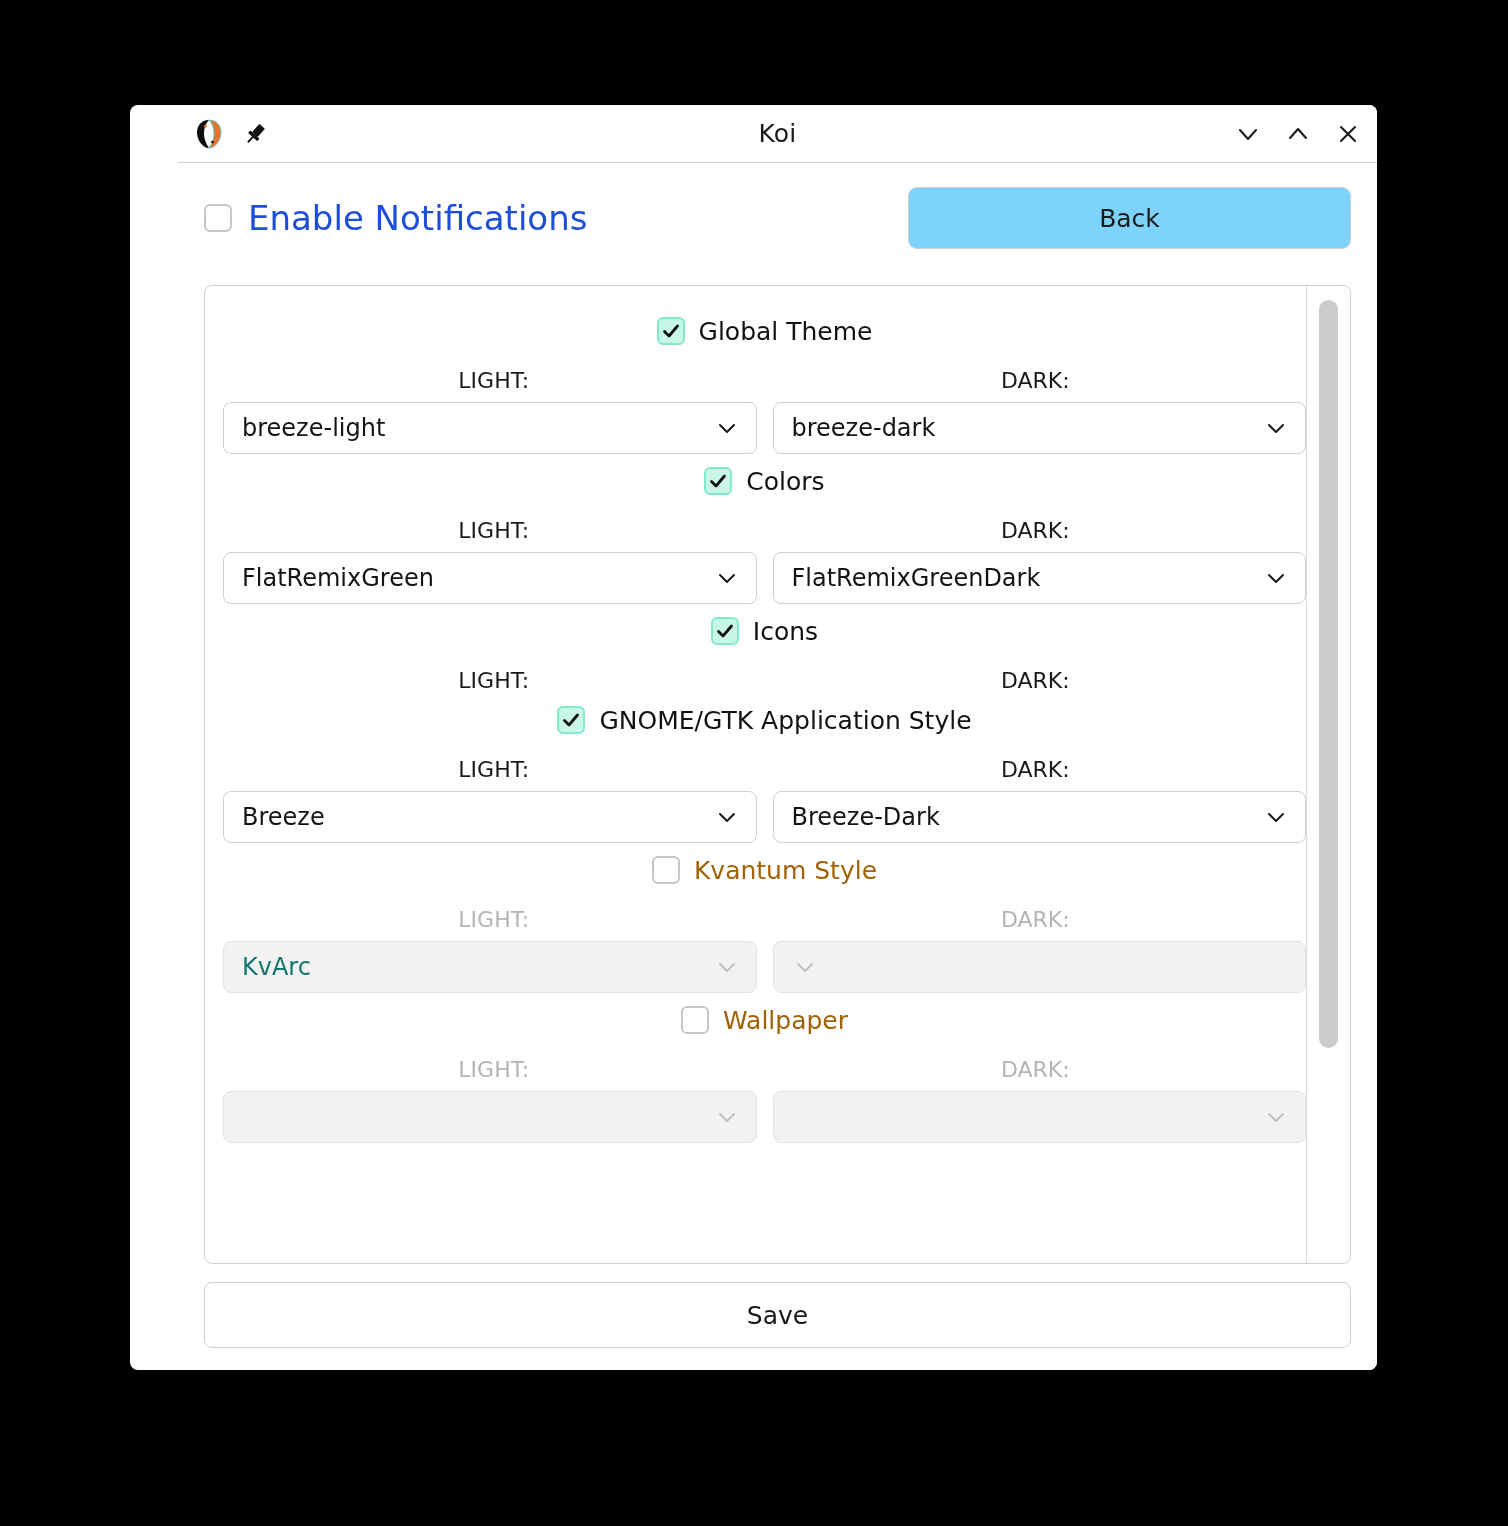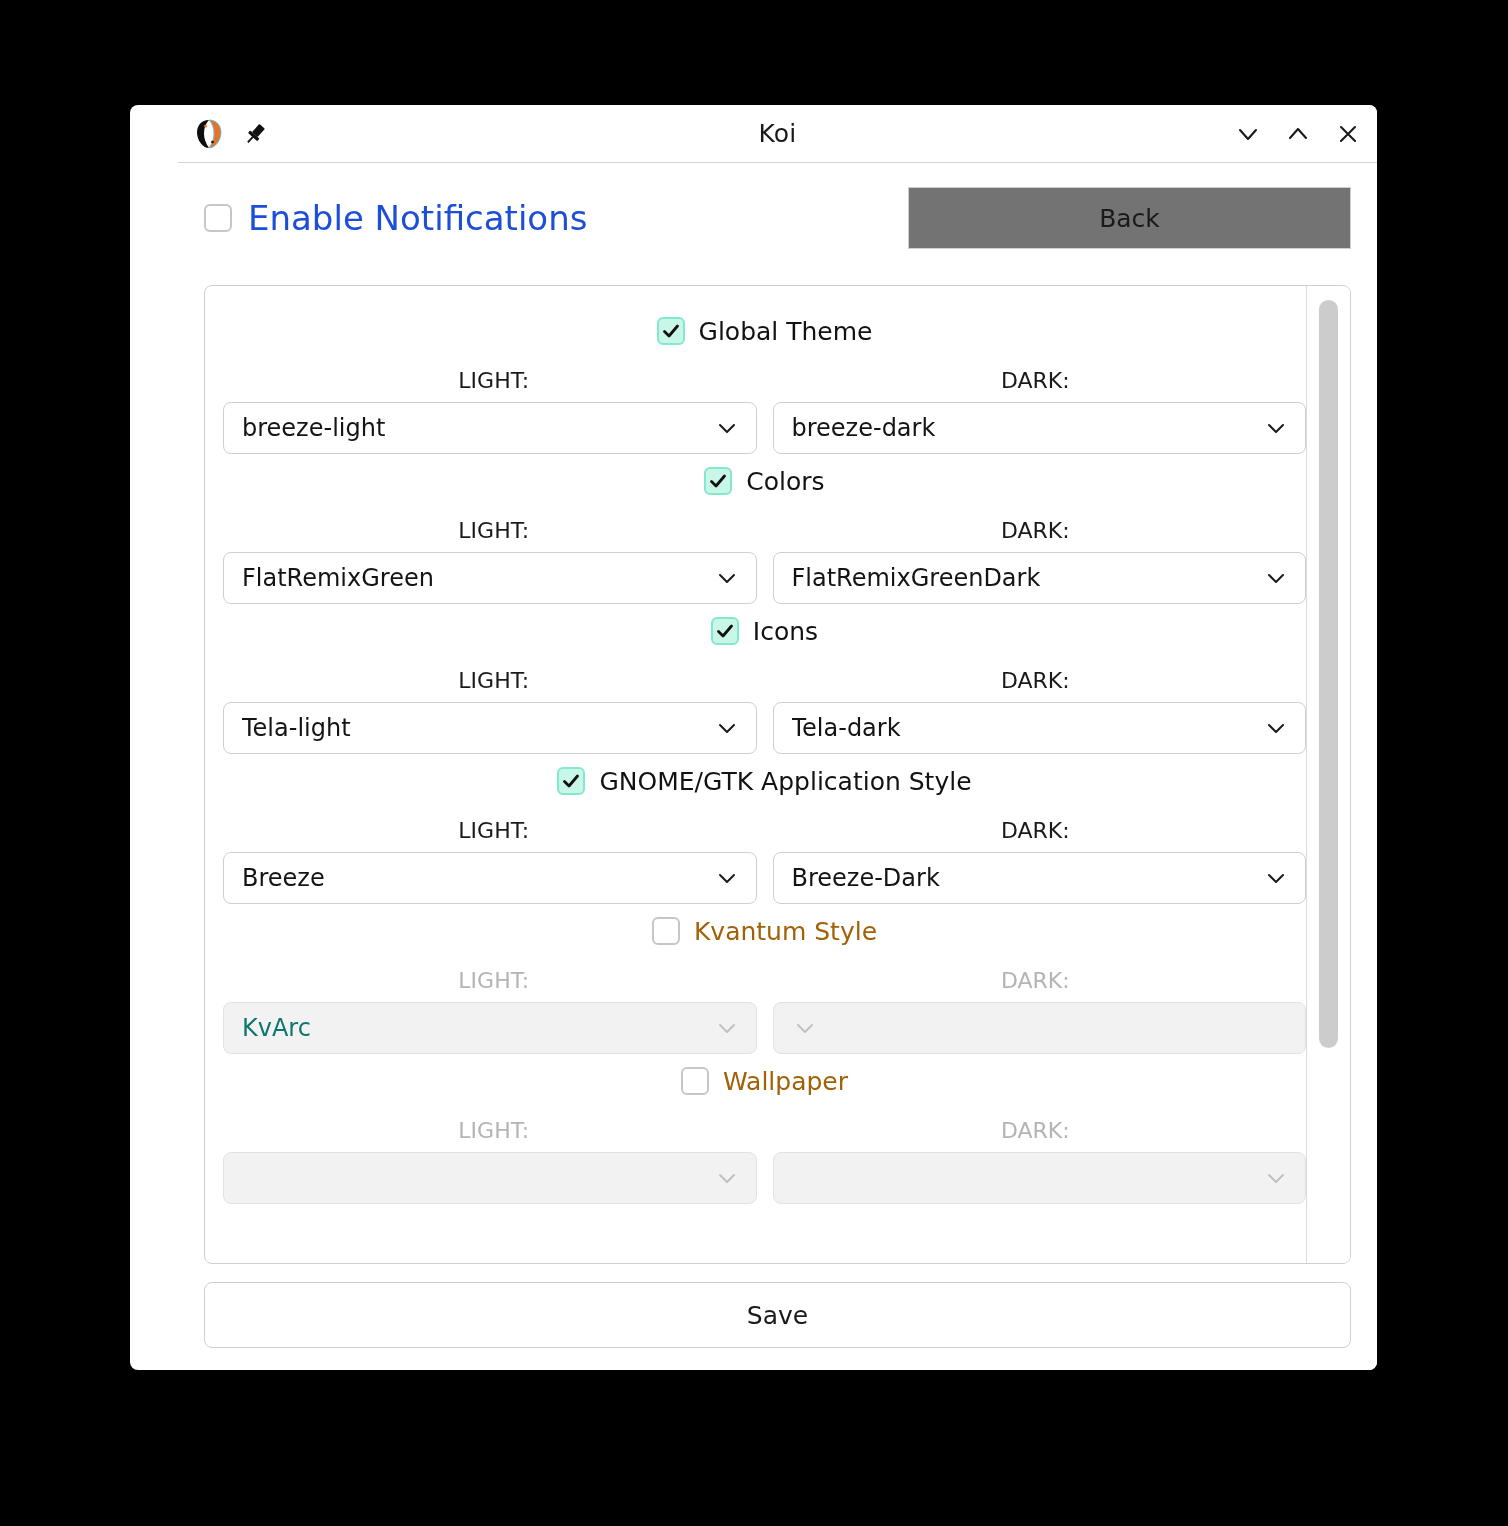--- a/index.html
+++ b/index.html
@@ -140,22 +140,22 @@
     background: #c9f7e7;
     border: 2px solid #84e8d0;
   }
   .cb.on svg { display: block; }
 
   .back-btn {
     margin-left: auto;
     width: 443px;
     height: 62px;
     border: 1px solid #cfcfcf;
-    border-radius: 0;
-    background: #737373;
+    border-radius: 9px;
+    background: #7dd3fc;
     display: flex;
     align-items: center;
     justify-content: center;
     font-size: 25px;
     color: #1a1a1a;
     cursor: pointer;
     box-sizing: border-box;
   }
 
   
@@ -404,34 +404,20 @@
                   <svg width="20" height="20" viewBox="0 0 20 20">
                     <path d="M3.5 10.5 L8 15 L16.5 5" fill="none" stroke="#111111" stroke-width="2.8" stroke-linecap="round" stroke-linejoin="round"></path>
                   </svg>
                 </span>
                 <span class="sec-label">Icons</span>
               </div>
               <div class="ld-labels">
                 <div>LIGHT:</div>
                 <div>DARK:</div>
               </div>
-              <div class="ld-row">
-                <div class="combo">
-                  <span class="cval">Tela-light</span>
-                  <svg class="chev" width="26" height="26" viewBox="0 0 26 26">
-                    <path d="M6 10 L13 17 L20 10" fill="none" stroke="#1a1a1a" stroke-width="2" stroke-linecap="round" stroke-linejoin="round"></path>
-                  </svg>
-                </div>
-                <div class="combo">
-                  <span class="cval">Tela-dark</span>
-                  <svg class="chev" width="26" height="26" viewBox="0 0 26 26">
-                    <path d="M6 10 L13 17 L20 10" fill="none" stroke="#1a1a1a" stroke-width="2" stroke-linecap="round" stroke-linejoin="round"></path>
-                  </svg>
-                </div>
-              </div>
             </div>
             <div class="section">
               <div class="sec-head">
                 <span class="cb on">
                   <svg width="20" height="20" viewBox="0 0 20 20">
                     <path d="M3.5 10.5 L8 15 L16.5 5" fill="none" stroke="#111111" stroke-width="2.8" stroke-linecap="round" stroke-linejoin="round"></path>
                   </svg>
                 </span>
                 <span class="sec-label">GNOME/GTK Application Style</span>
               </div>

